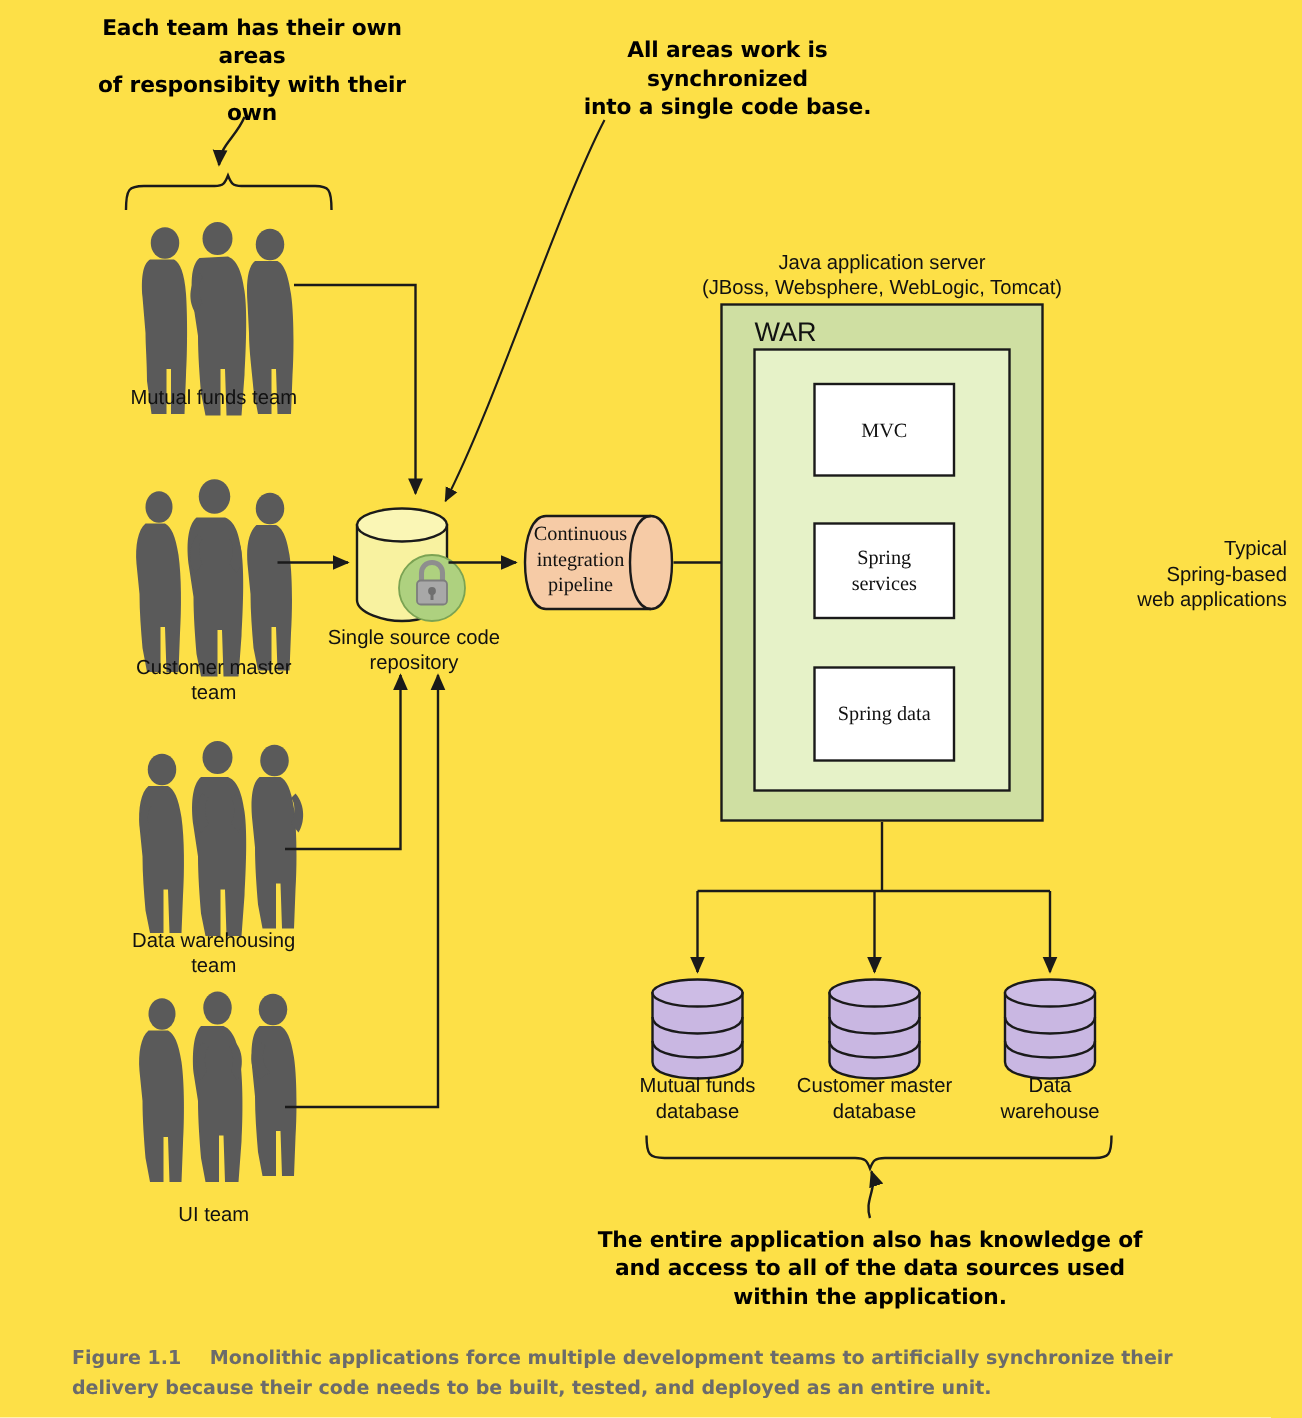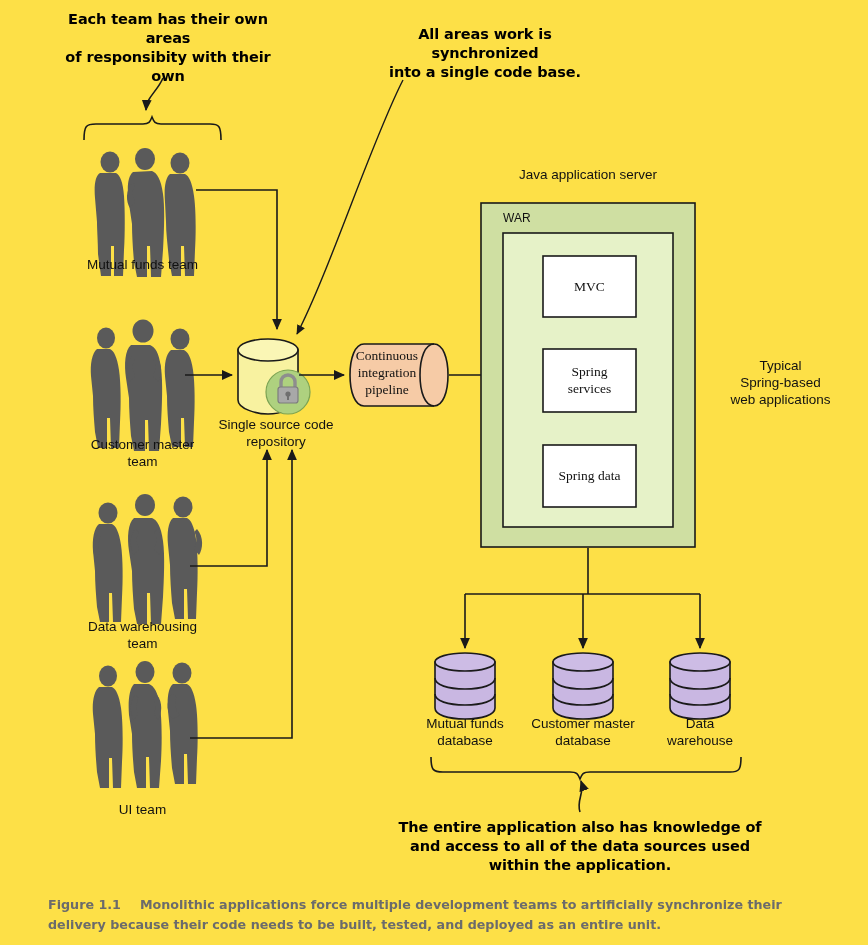--- a/index.html
+++ b/index.html
@@ -48,21 +48,21 @@
     position: absolute;
     font-family: Liberation Serif, serif;
     font-size: 13.5px;
     line-height: 17px;
     text-align: center;
     color: #111111;
   }
   .war-label {
     position: absolute;
     font-family: "Liberation Sans", sans-serif;
-    font-size: 12px;
+    font-size: 18px;
     color: #111111;
     text-align: right;
   }
   #figure-caption {
     position: absolute;
     left: 48px;
     top: 895px;
     width: 772px;
     font-family: "DejaVu Sans", sans-serif;
     font-weight: bold;
@@ -288,36 +288,37 @@
   </div>
 
   <div class="box-label" style="left:350px; top:347px; width:74px;">
     <div>Continuous</div>
     <div>integration</div>
     <div>pipeline</div>
   </div>
 
   <div class="plain-label" style="left:449px; top:166px; width:278px;">
     <div>Java application server</div>
+    <div>(JBoss, Websphere, WebLogic, Tomcat)</div>
   </div>
 
   <div class="war-label" style="left:503px; top:211px;">WAR</div>
 
   <div class="box-label" style="left:543px; top:278px; width:93px;">
     <div>MVC</div>
   </div>
   <div class="box-label" style="left:543px; top:363px; width:93px;">
     <div>Spring</div>
     <div>services</div>
   </div>
   <div class="box-label" style="left:539px; top:467px; width:101px;">
     <div>Spring data</div>
   </div>
 
-  <div class="plain-label" style="left:703px; top:357px; width:155px;">
+  <div class="plain-label" style="left:703px; top:357px; width:155px;text-align:right;">
     <div>Typical</div>
     <div>Spring-based</div>
     <div>web applications</div>
   </div>
 
   <div class="plain-label" style="left:404px; top:715px; width:122px;">
     <div>Mutual funds</div>
     <div>database</div>
   </div>
   <div class="plain-label" style="left:513px; top:715px; width:140px;">

